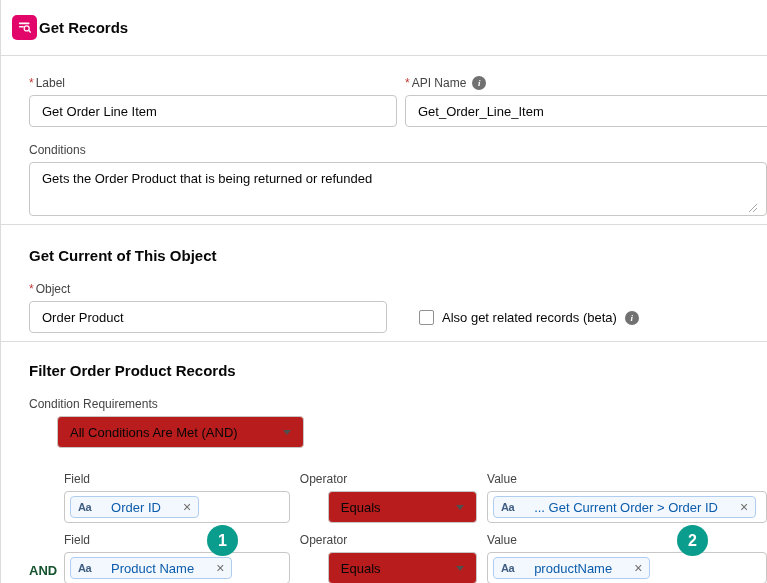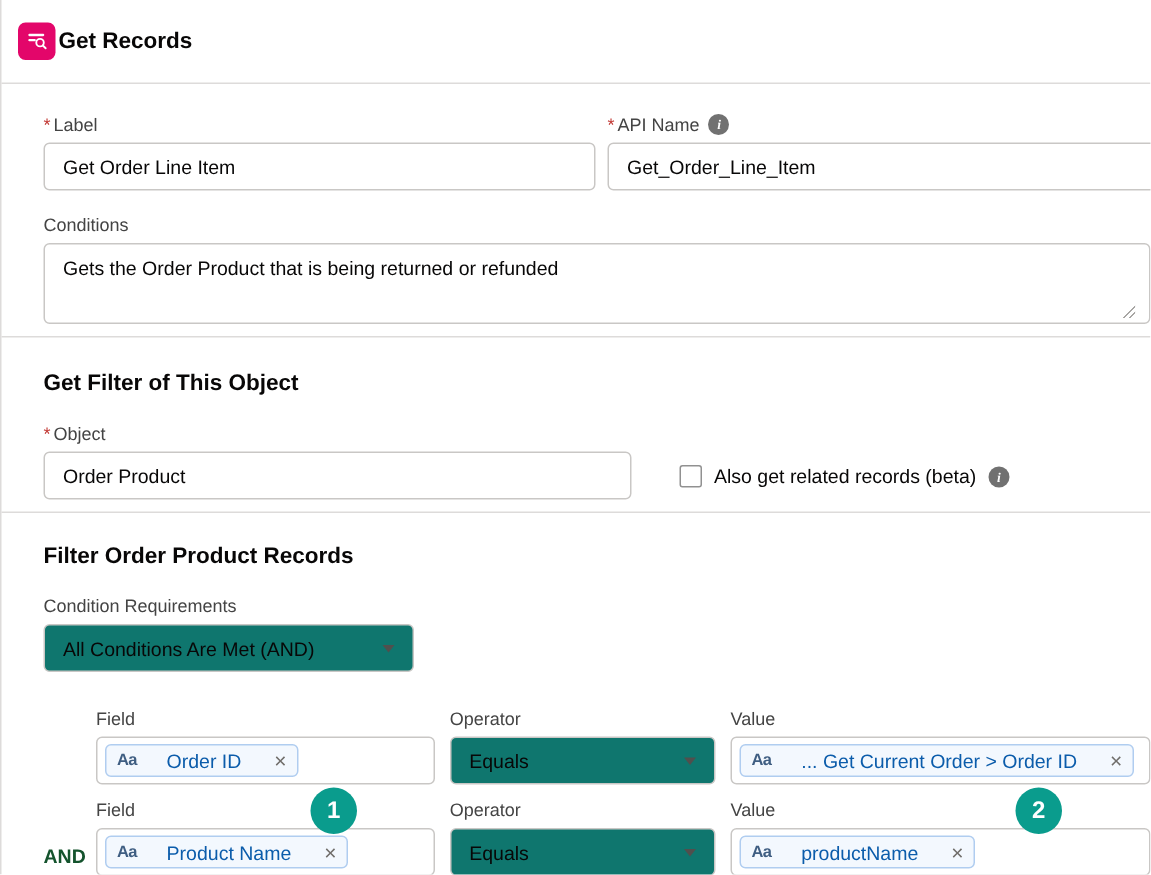--- a/index.html
+++ b/index.html
@@ -53,32 +53,32 @@
   }
   .resize-handle {
     position:absolute; right:10px; bottom:4px; width:10px; height:10px;
     background:repeating-linear-gradient(135deg, transparent 0 2px, #a8a6a4 2px 3px);
     clip-path:polygon(100% 0, 100% 100%, 0 100%); cursor:nwse-resize;
   }
 
   .section-heading { font-size:15px; font-weight:bold; color:#080707; margin:0 0 18px 0; }
 
   .obj-row { display:flex; align-items:flex-end; }
-  .object-input { width:392px; }
+  .object-input { width:358px; }
   .checkbox-wrap { margin-left:32px; display:flex; align-items:center; gap:8px; padding-bottom:8px; }
   .checkbox-box {
     width:15px; height:15px; border:1px solid #919191; border-radius:2px; background:#fff; cursor:pointer; flex:0 0 auto;
   }
   .checkbox-label { font-size:13px; color:#080707; }
 
   .cond-label { margin-top:14px; }
   .select-box {
-    height:32px; border:1px solid #c9c7c5; border-radius:4px; background:#0f766e;
+    height:32px; border:1px solid #c9c7c5; border-radius:4px; background:#b91c1c;
     display:flex; align-items:center; justify-content:space-between;
-    padding:0 12px; font-size:13px; color:#080707; cursor:pointer;
+    padding:0 12px; font-size:13px; color:#080707; cursor:pointer;margin-left:28px;
   }
   .cond-select { width:247px; }
   .caret {
     width:0; height:0; border-left:4px solid transparent; border-right:4px solid transparent;
     border-top:5px solid #514f4d; flex:0 0 auto; margin-left:8px;
   }
 
   .filter-rows { margin-left:35px; margin-top:24px; }
   .filter-row { display:flex; gap:10px; position:relative; }
   .filter-row + .filter-row { margin-top:10px; }
@@ -144,21 +144,21 @@
     <div class="desc-group">
       <label class="field-label">Conditions</label>
       <textarea class="desc-textarea" style="">Gets the Order Product that is being returned or refunded</textarea>
       <span class="resize-handle"></span>
     </div>
   </div>
 
   <div class="divider" style="margin-top:8px;"></div>
 
   <div class="sec sec-2">
-    <h2 class="section-heading">Get Filter of This Object</h2>
+    <h2 class="section-heading">Get Current of This Object</h2>
     <div class="obj-row">
       <div>
         <label class="field-label"><span class="req">*</span><span>Object</span></label>
         <input class="text-input object-input" type="text" value="Order Product" style="">
       </div>
       <div class="checkbox-wrap">
         <span class="checkbox-box"></span>
         <span class="checkbox-label">Also get related records (beta)</span>
         <span class="info-icon">i</span>
       </div>

